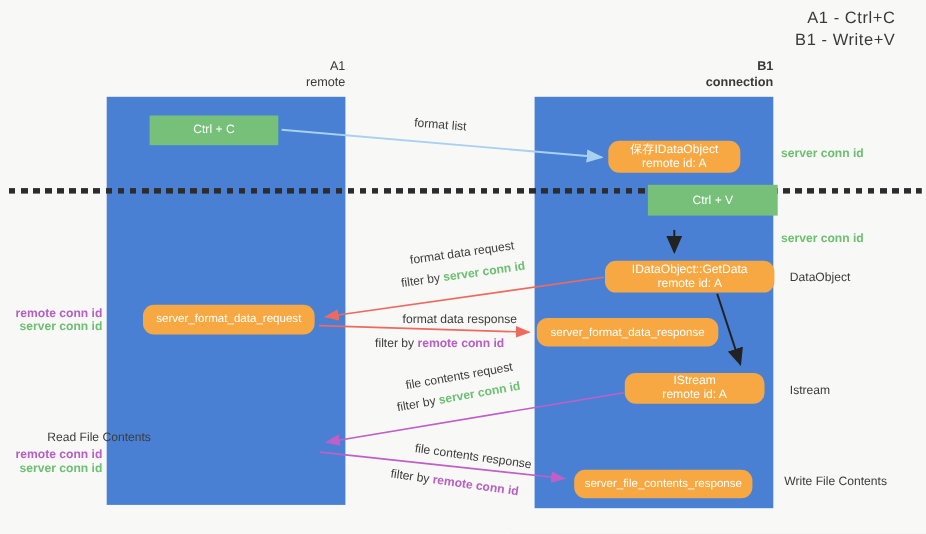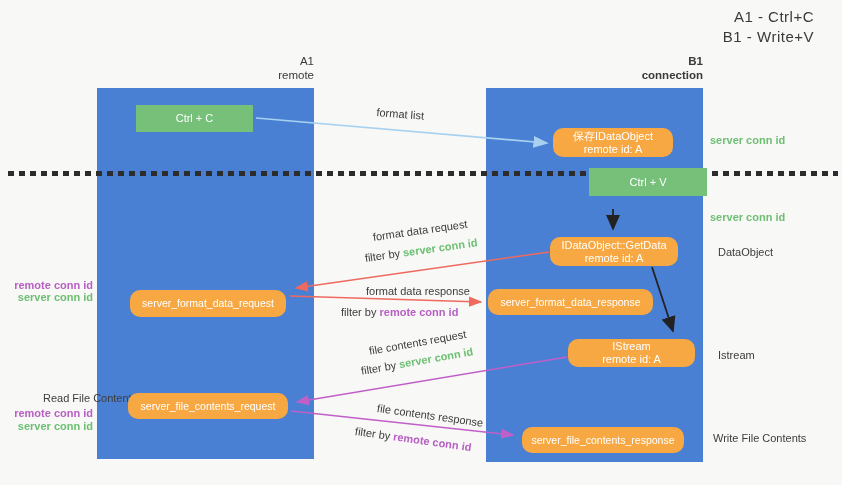--- a/index.html
+++ b/index.html
@@ -111,41 +111,38 @@
 
   <div class="node orange" style="left:553px;top:128px;width:120px;height:29px;">
     <div>保存IDataObject</div>
     <div>remote id: A</div>
   </div>
 
   <div class="node green" style="left:553px;top:168px;width:118px;height:28px;margin-left:36px;">
     <div>Ctrl + V</div>
   </div>
 
-  <div class="node orange" style="left:550px;top:237px;width:128px;height:29px;">
+  <div class="node orange" style="left:550px;top:237px;width:154px;height:29px;">
     <div>IDataObject::GetData</div>
     <div>remote id: A</div>
   </div>
 
-  <div class="node orange small" style="left:130px;top:277px;width:156px;height:27px;margin-top:13px;">
+  <div class="node orange small" style="left:130px;top:277px;width:156px;height:27px;">
     <div>server_format_data_request</div>
   </div>
 
   <div class="node orange small" style="left:488px;top:289px;width:165px;height:26px;">
     <div>server_format_data_response</div>
   </div>
 
   <div class="node orange" style="left:568px;top:339px;width:127px;height:28px;">
     <div>IStream</div>
     <div>remote id: A</div>
   </div>
 
-  <div class="node orange small" style="left:128px;top:393px;width:160px;height:26px;">
-    <div>server_file_contents_request</div>
-  </div>
 
   <div class="node orange small" style="left:522px;top:427px;width:162px;height:26px;">
     <div>server_file_contents_response</div>
   </div>
 
   <div class="flabel" style="left:377px;top:106px;transform:rotate(4.5deg);">format list</div>
 
   <div class="flabel" style="left:372px;top:231px;transform:rotate(-8deg);">format data request</div>
   <div class="flabel" style="left:364px;top:252px;transform:rotate(-8deg);"><span>filter by </span><span class="green-word">server conn id</span></div>
 

